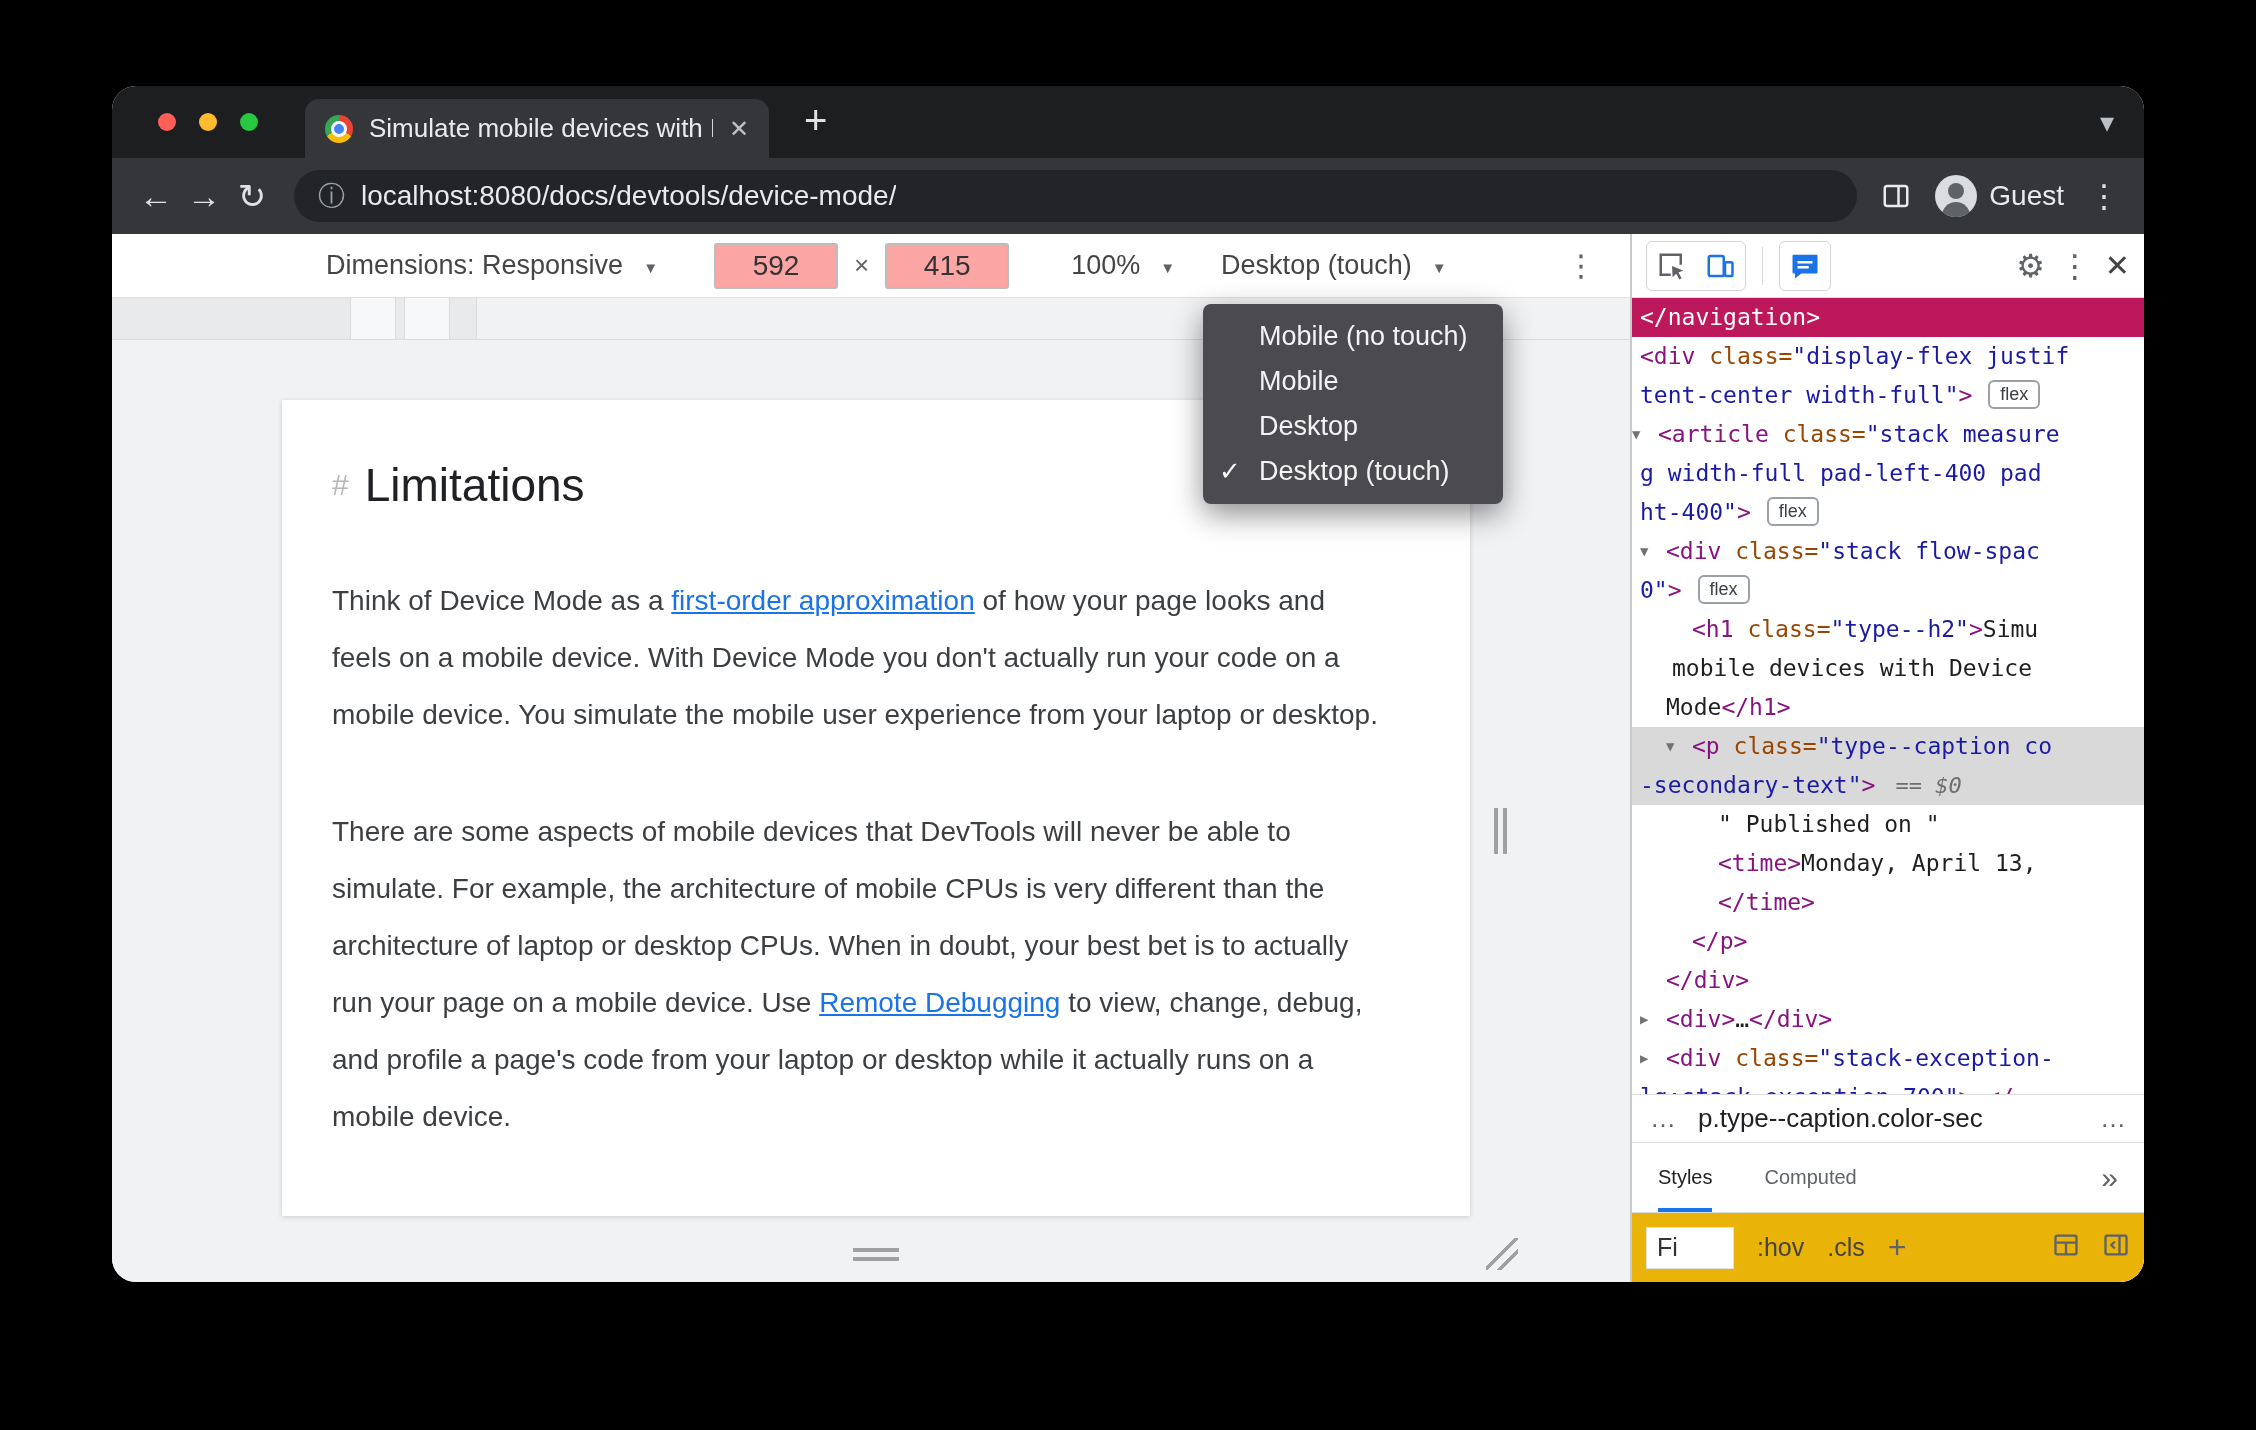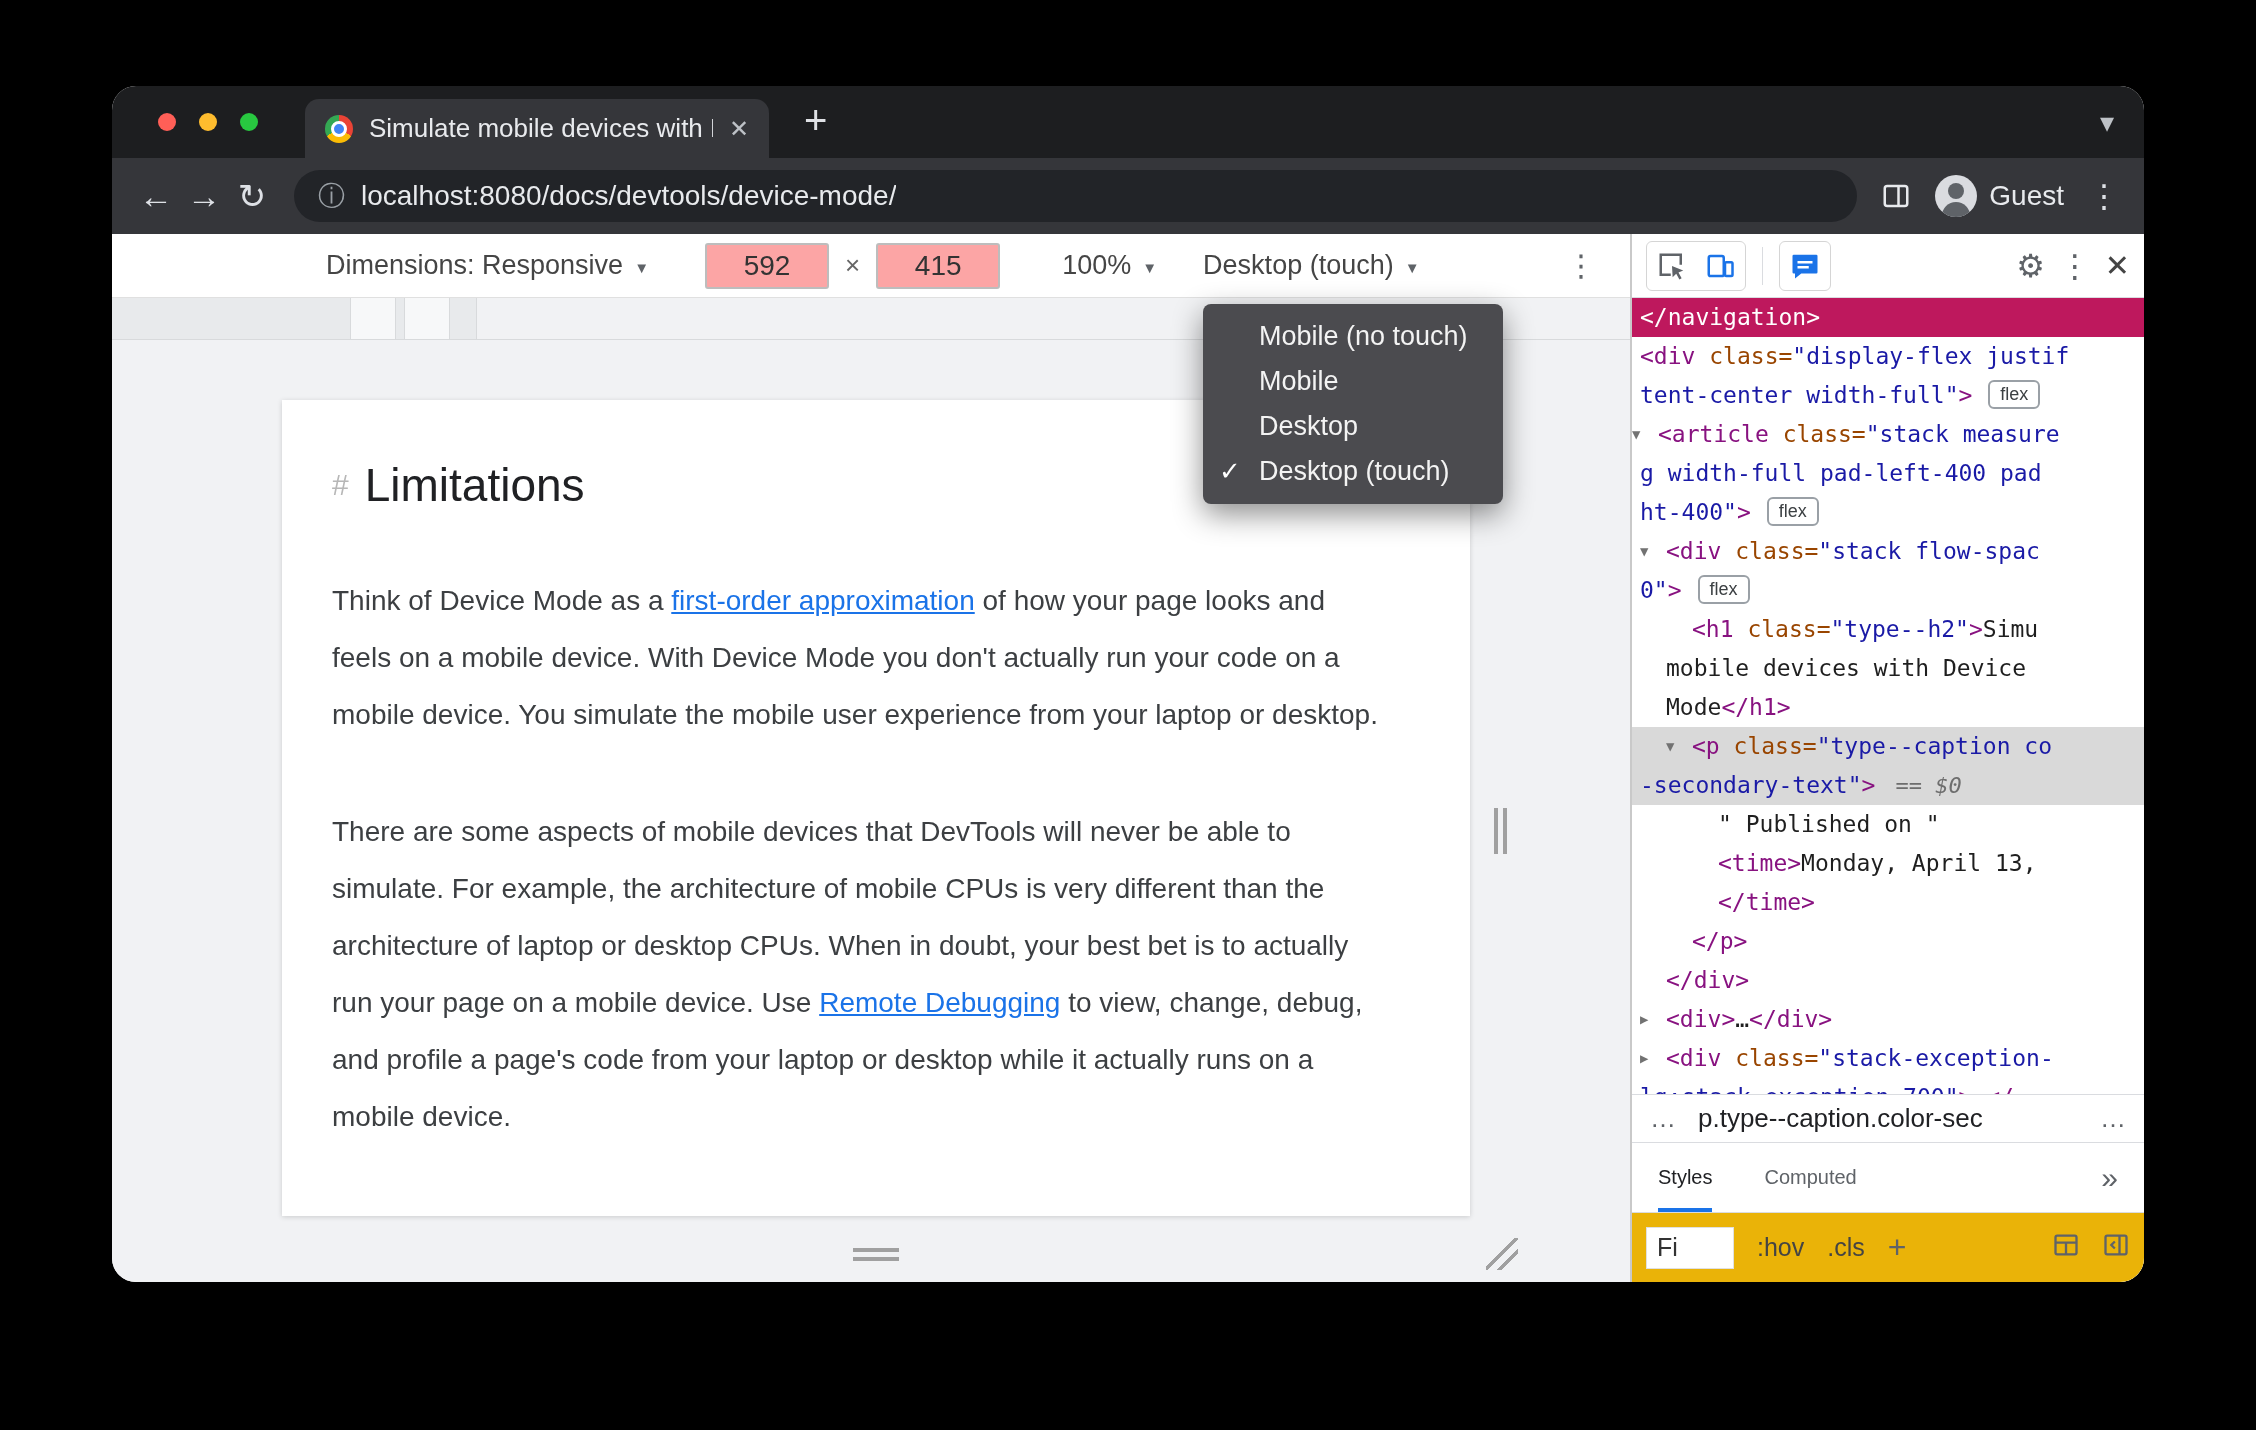--- a/index.html
+++ b/index.html
@@ -48,21 +48,21 @@
   .avatar::after{ content:""; position:absolute; top:27px; left:7px; width:28px; height:18px;
     border-radius:14px 14px 0 0; background:#5f6368;}
   .guest{ color:#e8eaed; font-size:28px; margin-right:14px;}
   .tb-dots{ color:#dee1e6; font-size:32px; margin-left:6px; width:40px; text-align:center;}
   
   .main{ flex:1; display:flex; min-height:0;}
   .left-pane{ flex:1; display:flex; flex-direction:column; min-width:0; background:#f1f2f4;}
   
   .dev-toolbar{ height:64px; background:#fff; border-bottom:1px solid #e0e0e0; display:flex;
     align-items:center; font-size:27px; color:#454545; flex:none;}
-  .ctrl{ display:flex; align-items:center; gap:11px; white-space:nowrap;}
+  .ctrl{ display:flex; align-items:center; gap:20px; white-space:nowrap;}
   .caret{ font-size:15px; color:#5f6368; transform:translateY(2px);}
   .dim-ctrl{ margin-left:214px;}
   .size-input{ width:124px; height:46px; border:2px solid #bdbdbd; border-radius:3px; background:#fca5a5;
     text-align:center; font-size:28px; color:#333; font-family:inherit;}
   .w-input{ margin-left:56px;}
   .times{ margin:0 16px; color:#666; font-size:26px;}
   .zoom-ctrl{ margin-left:62px;}
   .devtype-ctrl{ margin-left:46px;}
   .devbar-dots{ margin-left:auto; margin-right:34px; color:#5f6368; font-size:30px;}
   
@@ -259,21 +259,21 @@
       <div id="dom-tree" class="dom-tree">
           <div class="tree-row hl-blue" style="padding-left: 8px;"><span class="tk-white">&lt;/navigation&gt;</span></div>
           <div class="tree-row" style="padding-left: 8px;"><span class="tk-tag">&lt;div</span><span class="tk-attr"> class=</span><span class="tk-str">"display-flex justif</span></div>
           <div class="tree-row" style="padding-left: 8px;"><span class="tk-str">tent-center width-full"</span><span class="tk-tag">&gt;</span><span class="badge">flex</span></div>
           <div class="tree-row" style="padding-left: 0px;"><span class="arrow">▼</span><span class="tk-tag">&lt;article</span><span class="tk-attr"> class=</span><span class="tk-str">"stack measure</span></div>
           <div class="tree-row" style="padding-left: 8px;"><span class="tk-str">g width-full pad-left-400 pad</span></div>
           <div class="tree-row" style="padding-left: 8px;"><span class="tk-str">ht-400"</span><span class="tk-tag">&gt;</span><span class="badge">flex</span></div>
           <div class="tree-row" style="padding-left: 8px;"><span class="arrow">▼</span><span class="tk-tag">&lt;div</span><span class="tk-attr"> class=</span><span class="tk-str">"stack flow-spac</span></div>
           <div class="tree-row" style="padding-left: 8px;"><span class="tk-str">0"</span><span class="tk-tag">&gt;</span><span class="badge">flex</span></div>
           <div class="tree-row" style="padding-left: 60px;"><span class="tk-tag">&lt;h1</span><span class="tk-attr"> class=</span><span class="tk-str">"type--h2"</span><span class="tk-tag">&gt;</span><span class="tk-txt">Simu</span></div>
-          <div class="tree-row" style="padding-left: 34px;"><span class="tk-txt">mobile devices with Device</span></div>
+          <div class="tree-row" style="padding-left: 34px; margin-left: 6px;"><span class="tk-txt">mobile devices with Device</span></div>
           <div class="tree-row" style="padding-left: 34px;"><span class="tk-txt">Mode</span><span class="tk-tag">&lt;/h1&gt;</span></div>
           <div class="tree-row hl-gray" style="padding-left: 34px;"><span class="arrow">▼</span><span class="tk-tag">&lt;p</span><span class="tk-attr"> class=</span><span class="tk-str">"type--caption co</span></div>
           <div class="tree-row hl-gray" style="padding-left: 8px;"><span class="tk-str">-secondary-text"</span><span class="tk-tag">&gt;</span><span class="anno">== $0</span></div>
           <div class="tree-row" style="padding-left: 86px;"><span class="tk-txt">" Published on "</span></div>
           <div class="tree-row" style="padding-left: 86px;"><span class="tk-tag">&lt;time&gt;</span><span class="tk-txt">Monday, April 13,</span></div>
           <div class="tree-row" style="padding-left: 86px;"><span class="tk-tag">&lt;/time&gt;</span></div>
           <div class="tree-row" style="padding-left: 60px;"><span class="tk-tag">&lt;/p&gt;</span></div>
           <div class="tree-row" style="padding-left: 34px;"><span class="tk-tag">&lt;/div&gt;</span></div>
           <div class="tree-row" style="padding-left: 8px;"><span class="arrow">▶</span><span class="tk-tag">&lt;div&gt;</span><span class="tk-txt">…</span><span class="tk-tag">&lt;/div&gt;</span></div>
           <div class="tree-row" style="padding-left: 8px;"><span class="arrow">▶</span><span class="tk-tag">&lt;div</span><span class="tk-attr"> class=</span><span class="tk-str">"stack-exception-</span></div>

